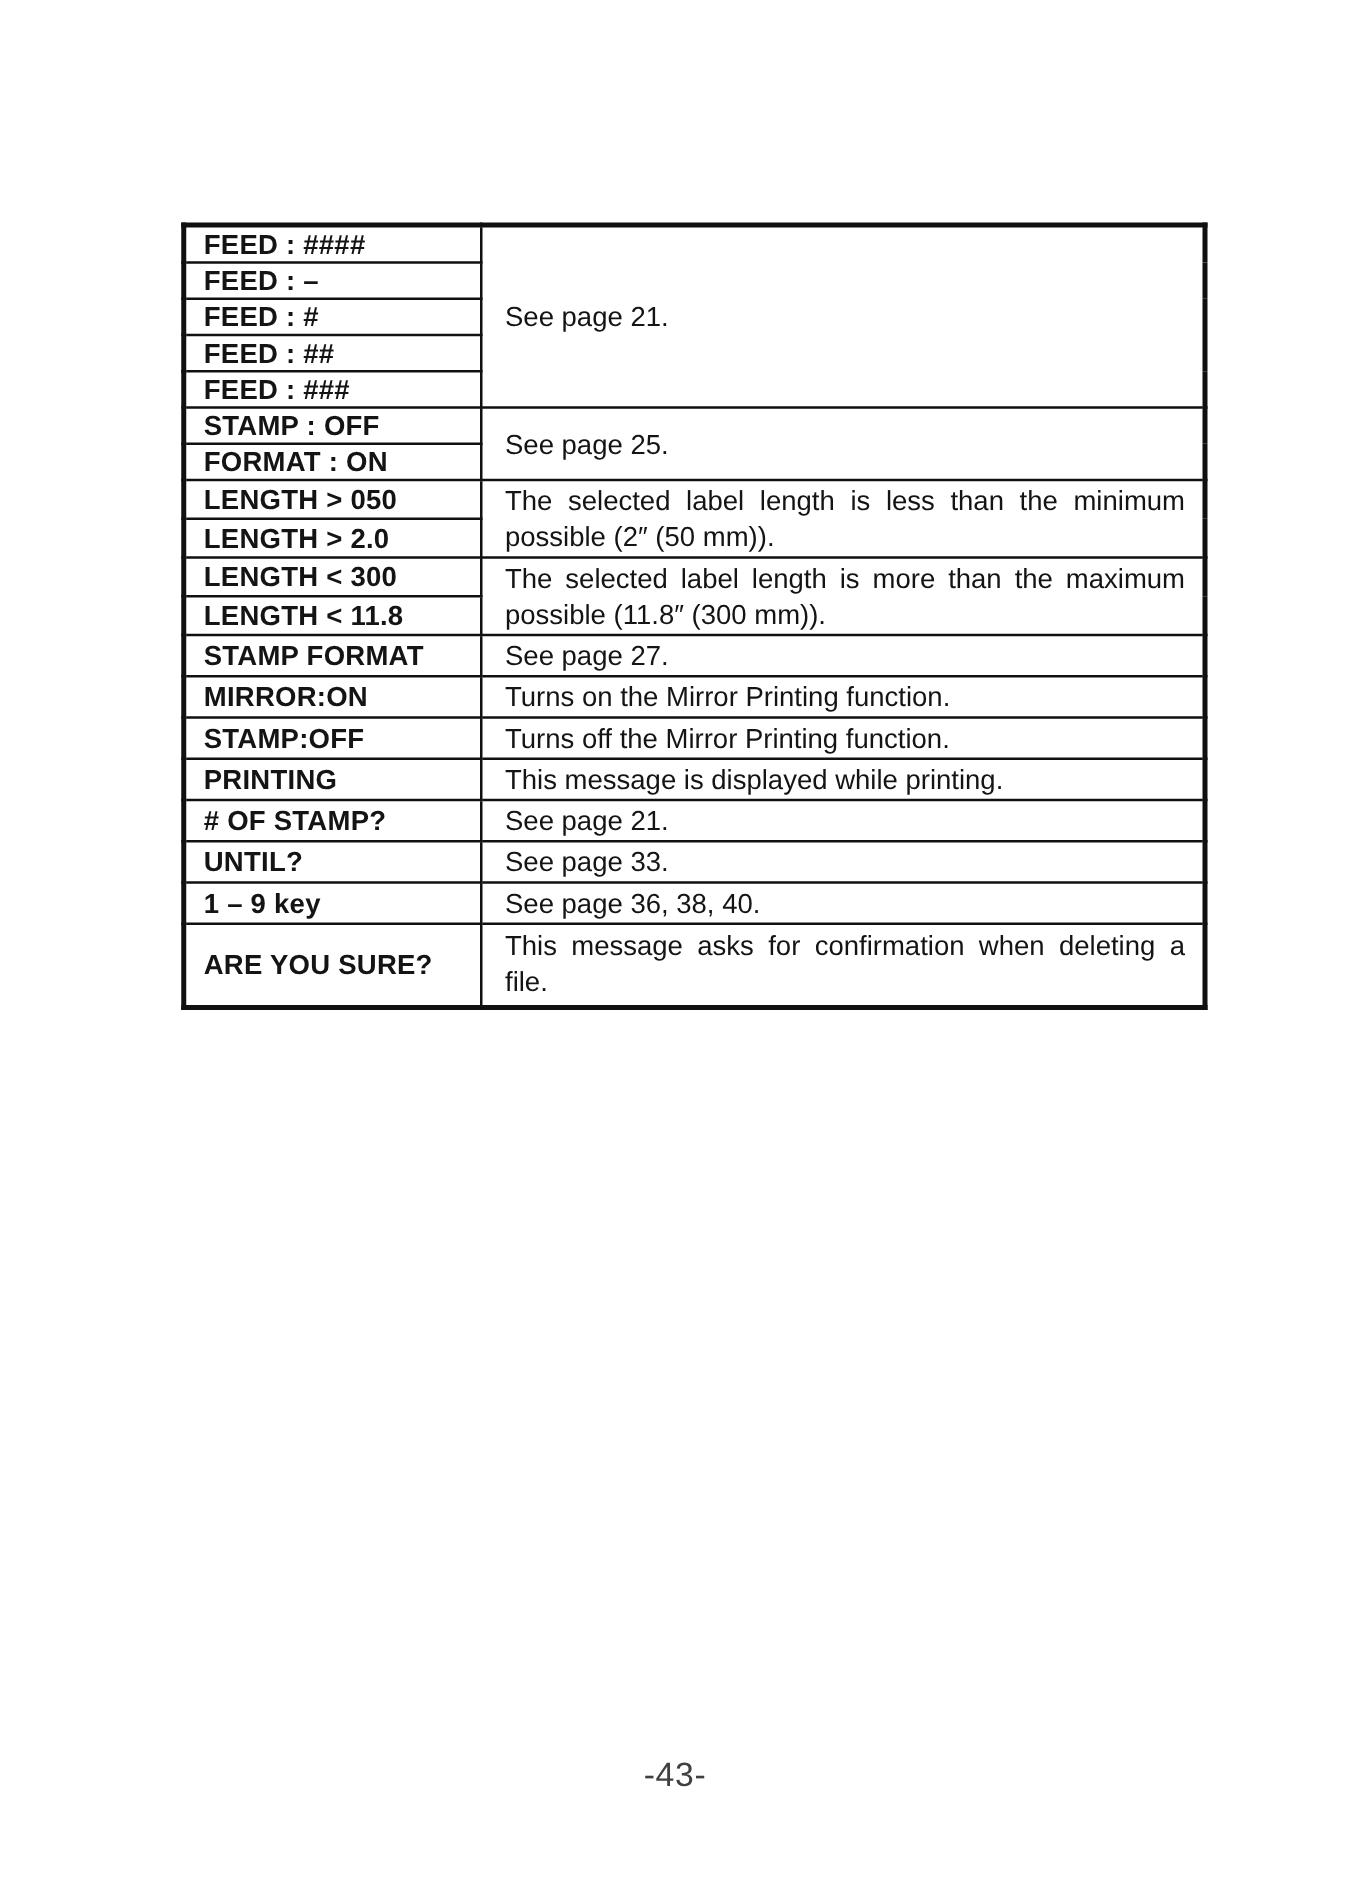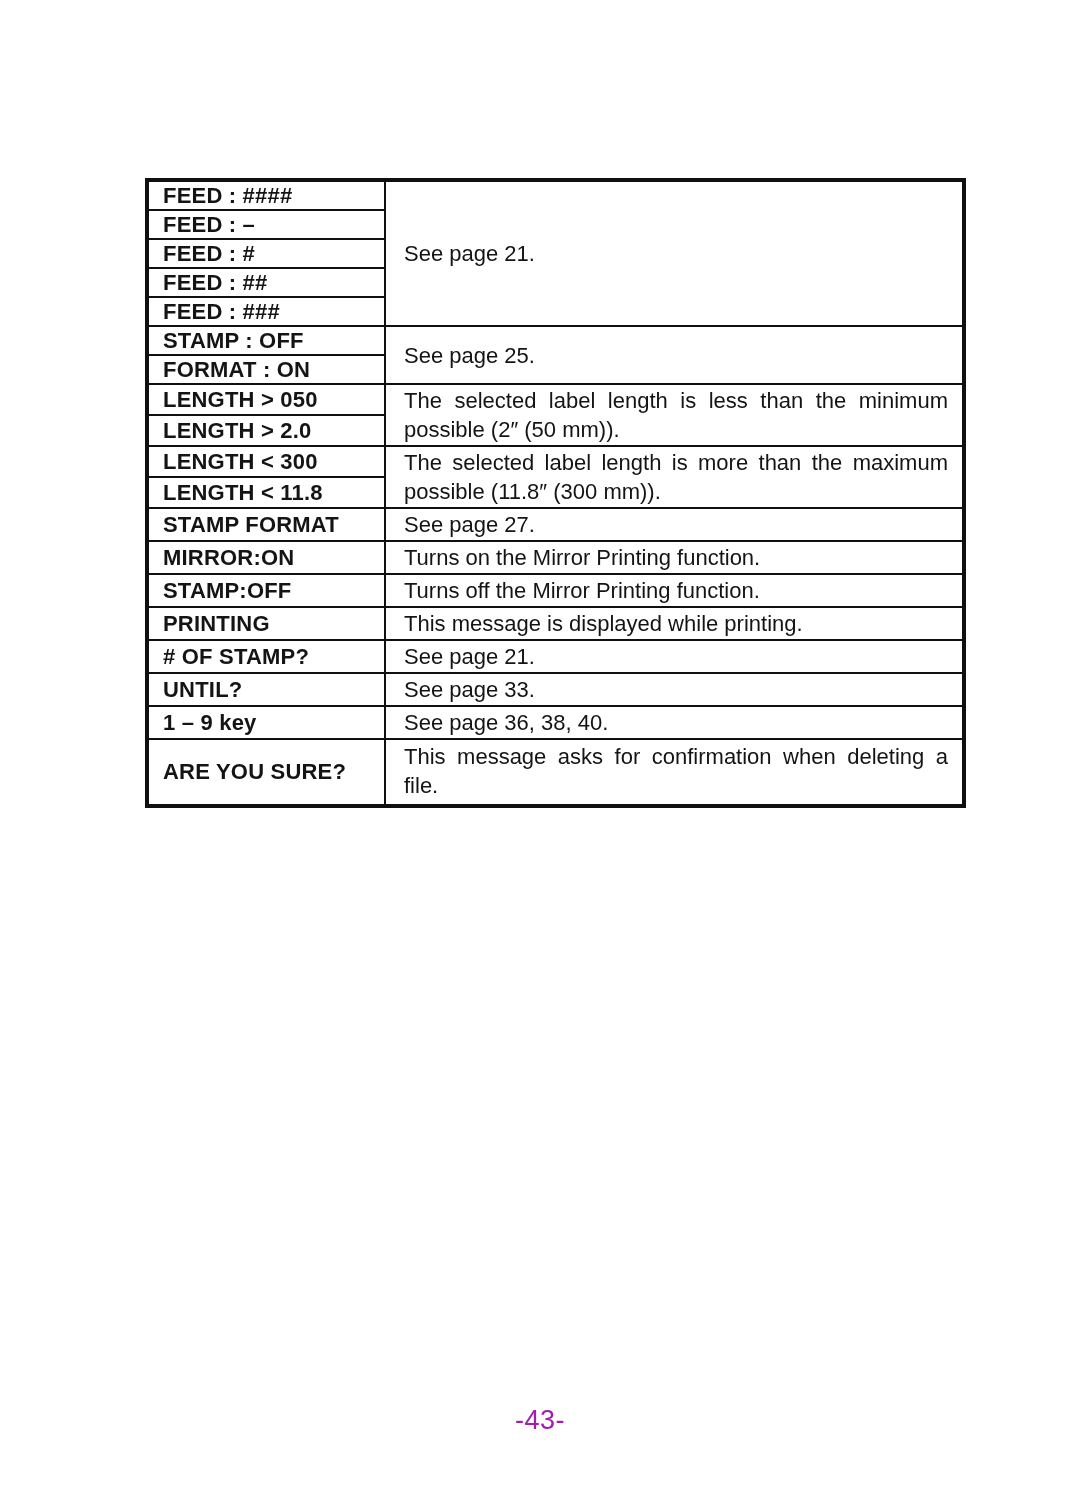--- a/index.html
+++ b/index.html
@@ -58,21 +58,21 @@
     padding-bottom: 4px;
   }
   .page-number {
     position: absolute;
     top: 1405px;
     left: 0;
     width: 1080px;
     text-align: center;
     font-size: 27px;
     letter-spacing: 0.5px;
-    color: #a21caf;
+    color: #404040;
   }
 </style>
 </head>
 <body>
 
 <div class="page">
 
   <div class="msg-table-wrap">
     <table class="msg-table">
       <colgroup>

